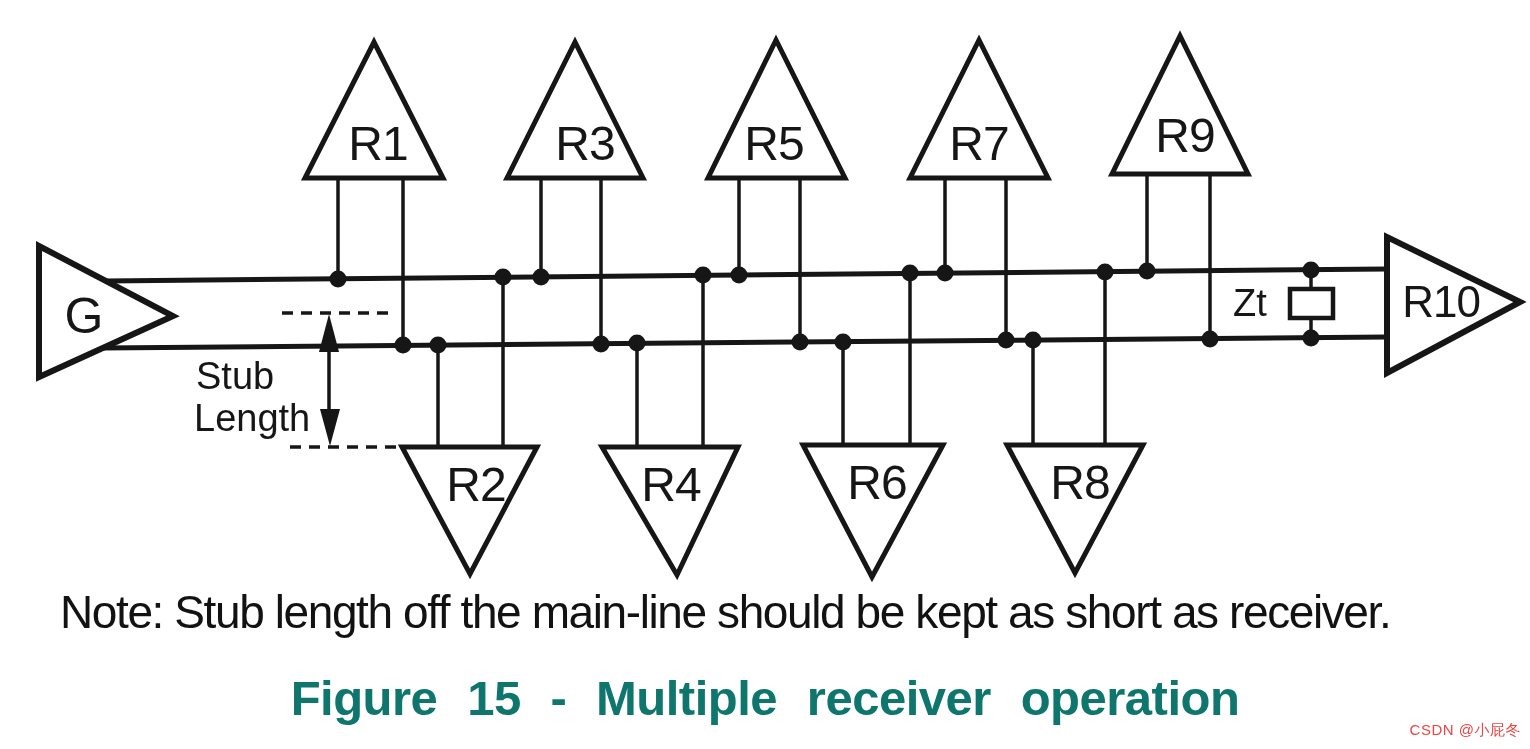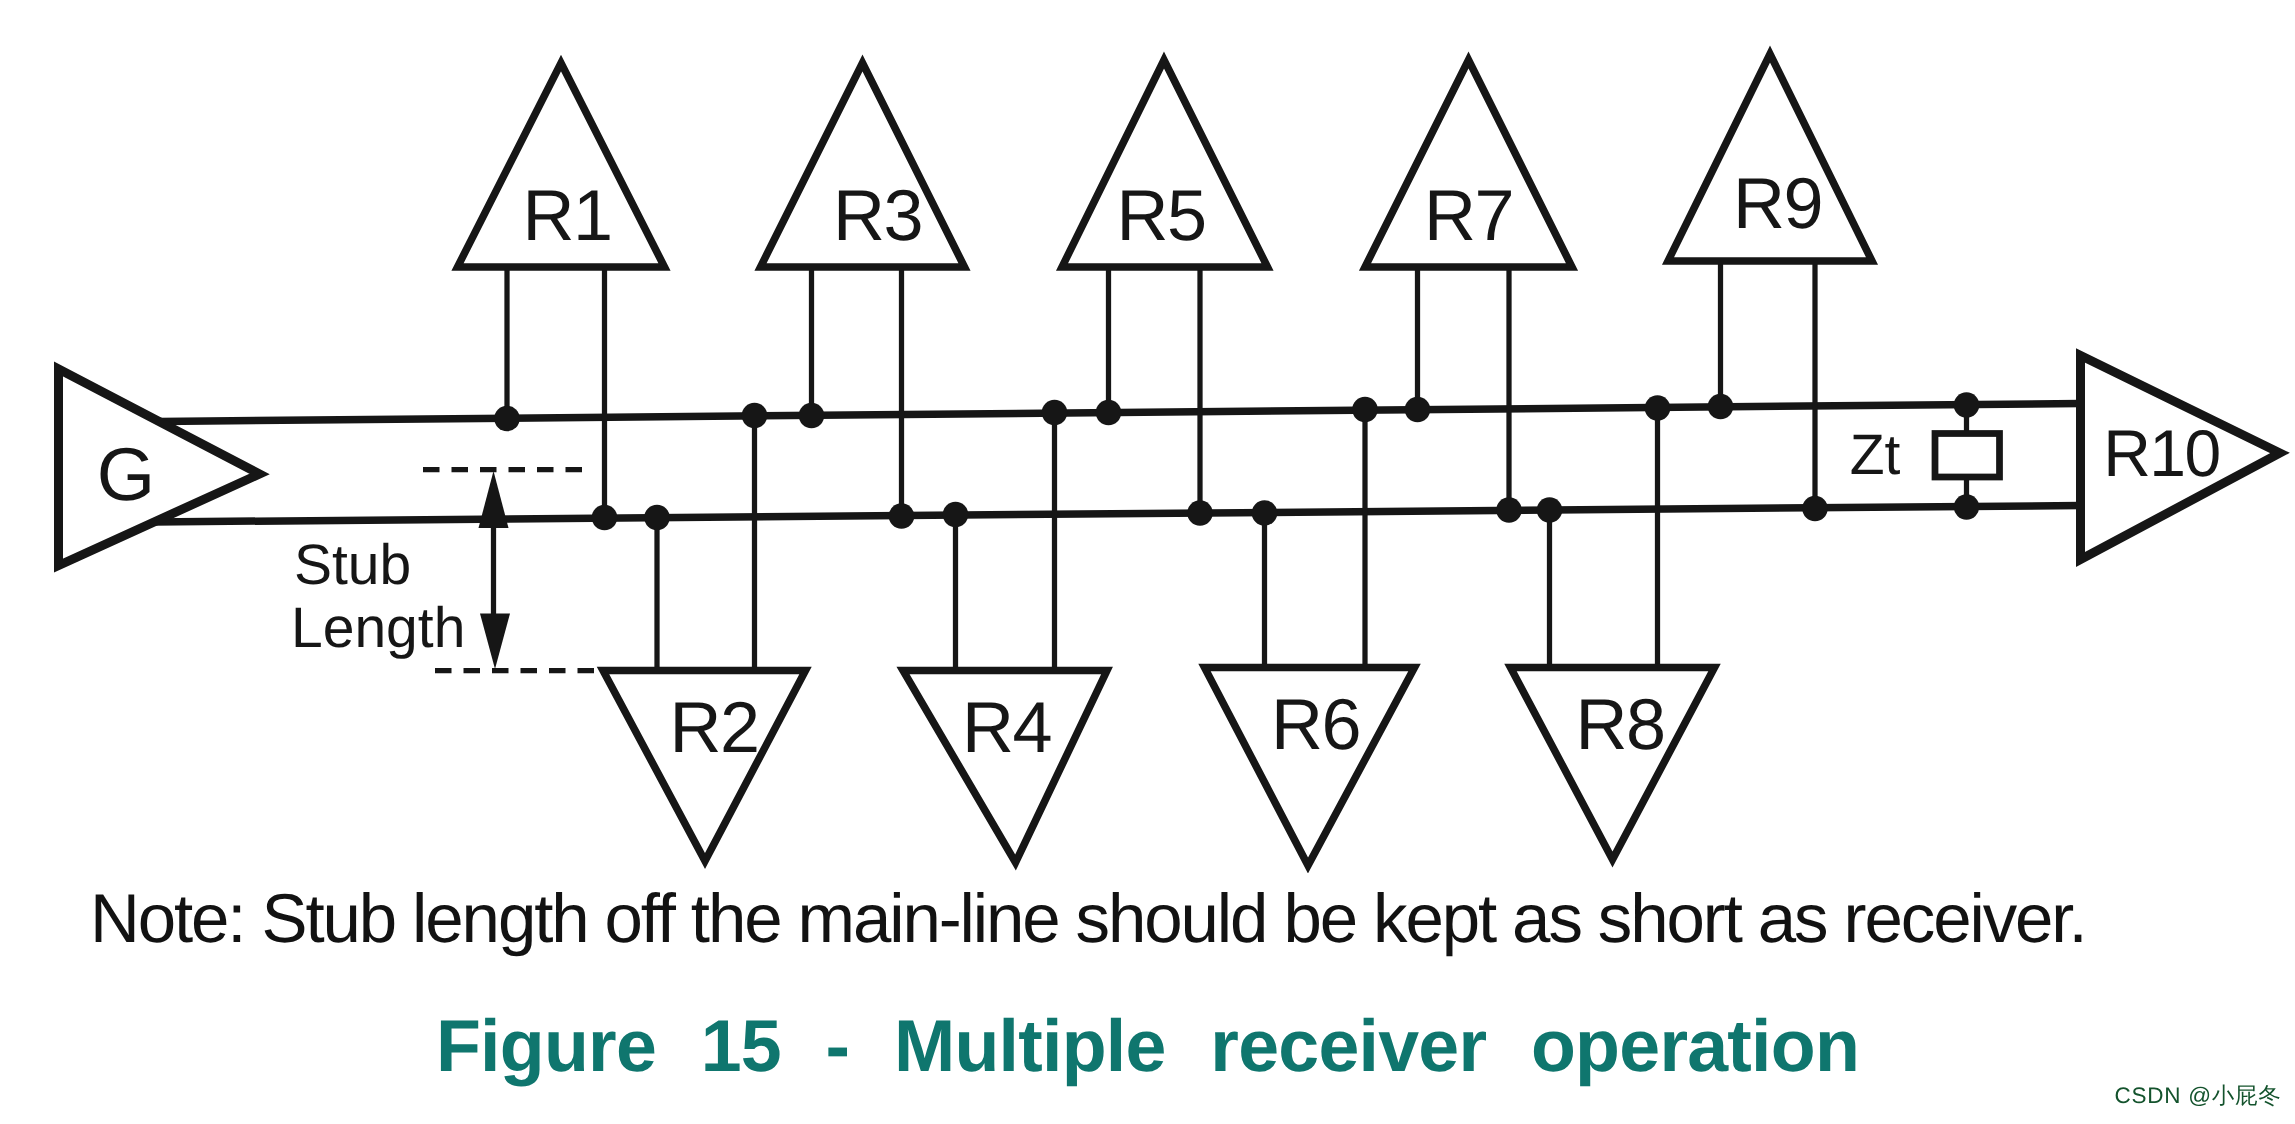--- a/index.html
+++ b/index.html
@@ -17,21 +17,21 @@
   .note-line{
     position:absolute;left:60px;top:585px;font-size:46px;letter-spacing:-1.4px;
     white-space:nowrap;color:#121212;
   }
   .caption-line{
     position:absolute;left:0;top:670px;width:100%;text-align:center;
     font-size:49px;font-weight:bold;letter-spacing:-0.5px;word-spacing:0.34em;
     color:#0f766e;white-space:nowrap;
   }
   .watermark{
-    position:absolute;right:9px;top:721px;font-size:15px;color:#14532d;
+    position:absolute;right:9px;top:721px;font-size:15px;color:#ef4444;
     letter-spacing:0.5px;
   }
 </style>
 </head>
 <body>
 
 <div class="page">
 
   <svg class="diagram-svg" width="1530" height="582" viewBox="0 0 1530 582">
 

